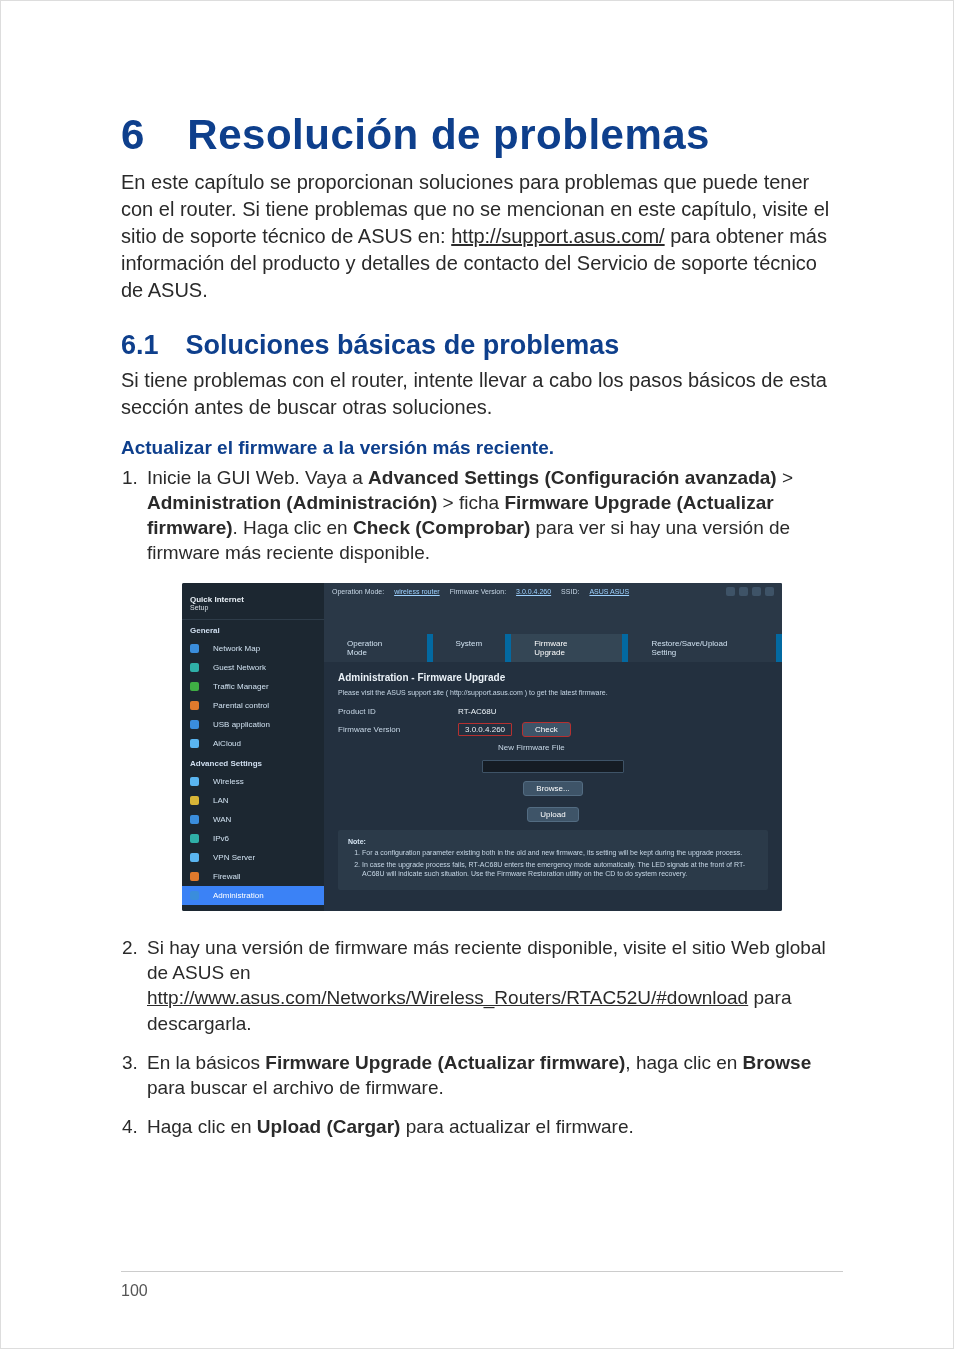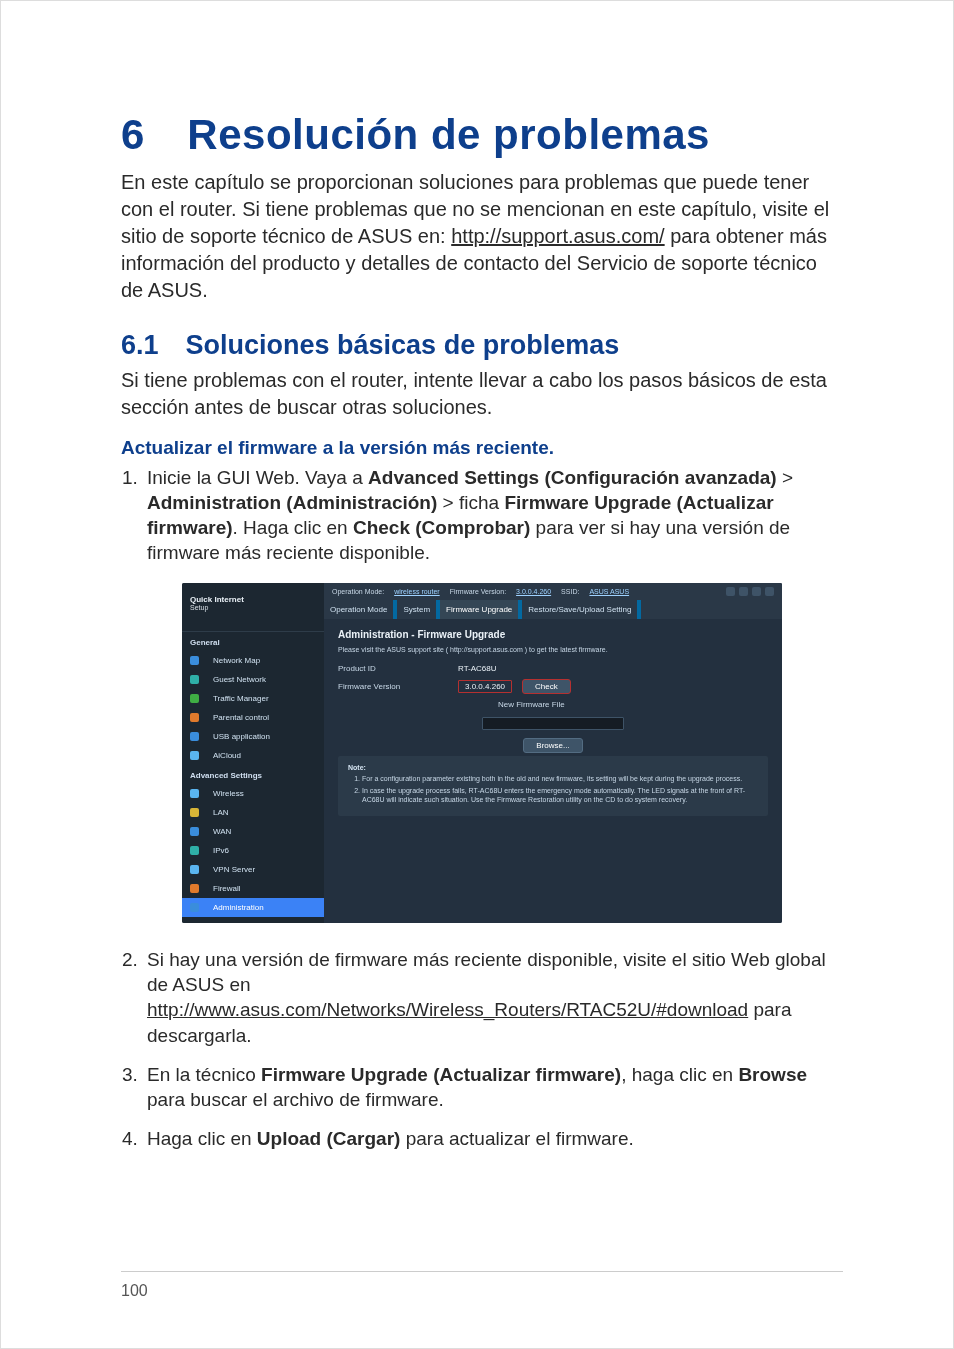--- a/index.html
+++ b/index.html
@@ -77,21 +77,21 @@
     color: #eaf1f7;
     display: flex;
     overflow: hidden;
   }
   .sidebar {
     width: 142px;
     background: #1c2731;
     padding: 6px 0 6px 0;
     font-size: 8px;
   }
-  .qi { padding: 6px 8px 20px; border-bottom: 1px solid #2e3c49; }
+  .qi { padding: 6px 8px 8px; border-bottom: 1px solid #2e3c49; }
   .qi .qi-line1 { font-weight: 700; }
   .qi .qi-line2 { font-size: 7px; opacity: 0.9; }
   .side-head { font-weight: 700; padding: 6px 8px 4px; color: #d0dff0; font-size: 8px; }
   .side-item {
     display: flex; align-items: center; gap: 14px;
     padding: 5px 8px; color: #cfe0ef; font-size: 8px;
   }
   .side-item.active { background: #3b82f6; color: #fff; }
   .si-icon {
     width: 9px; height: 9px; border-radius: 2px; flex: none;
@@ -116,21 +116,21 @@
     background: #2a3847;
     font-size: 7px;
     position: relative;
   }
   .tb-label { color: #c7d7e6; }
   .tb-val   { color: #9ed2ff; text-decoration: underline; }
   .tb-icons { margin-left: auto; display: flex; gap: 4px; }
   .tb-icon { width: 9px; height: 9px; border-radius: 2px; background: #3e5367; }
 
   .tabs { display: flex; gap: 0; background: #2a3847; font-size: 8px; }
-  .tab { padding: 5px 6px; color: #cfe0ef; border-right: 4px solid #0369a1; }
+  .tab { padding: 5px 23px; color: #cfe0ef; border-right: 6px solid #0369a1; margin-top: 34px; }
   .tab.active { background: #344655; color: #fff; }
 
   .panel { padding: 10px 14px 14px; }
   .panel-title { font-weight: 700; color: #eaf1f7; font-size: 10px; margin-bottom: 6px; }
   .panel-note  { font-size: 7px; color: #c7d7e6; margin-bottom: 8px; }
   .kv-row { display: flex; align-items: center; gap: 10px; padding: 3px 0; font-size: 8px; }
   .kv-label { width: 110px; color: #c7d7e6; }
   .kv-value { color: #eaf1f7; }
   .fv-box {
     padding: 1px 6px; border: 1px solid #b53030; color: #eaf1f7;
@@ -287,38 +287,41 @@
         <div class="kv-row">
           <div class="kv-label">Firmware Version</div>
           <div class="fv-box">3.0.0.4.260</div>
           <div class="btn red">Check</div>
         </div>
         <div class="kv-row file-row">
           <div class="kv-label">New Firmware File</div>
           <div class="file-input"></div>
           <div class="btn">Browse...</div>
         </div>
+        <div class="center-row">
+          <div class="btn">Upload</div>
+        </div>
 
         <div class="notes-box">
           <div class="notes-head">Note:</div>
           <ol>
             <li>For a configuration parameter existing both in the old and new firmware, its setting will be kept during the upgrade process.</li>
             <li>In case the upgrade process fails, RT-AC68U enters the emergency mode automatically. The LED signals at the front of RT-AC68U will indicate such situation. Use the Firmware Restoration utility on the CD to do system recovery.</li>
           </ol>
         </div>
       </div>
     </div>
   </div>
 
   <ol class="steps" start="2">
     <li>
       <span>Si hay una versión de firmware más reciente disponible, visite el sitio Web global de ASUS en </span><span class="seg-link">http://www.asus.com/Networks/Wireless_Routers/RTAC52U/#download</span><span> para descargarla.</span>
     </li>
     <li>
-      <span>En la técnico </span><span class="seg-bold">Firmware Upgrade (Actualizar firmware)</span><span>, haga clic en </span><span class="seg-bold">Browse</span><span> para buscar el archivo de firmware.</span>
+      <span>En la básicos </span><span class="seg-bold">Firmware Upgrade (Actualizar firmware)</span><span>, haga clic en </span><span class="seg-bold">Browse</span><span> para buscar el archivo de firmware.</span>
     </li>
     <li>
       <span>Haga clic en </span><span class="seg-bold">Upload (Cargar)</span><span> para actualizar el firmware.</span>
     </li>
   </ol>
 
   <div class="footer-sep"></div>
   <div class="footer">100</div>
 </div>
 

